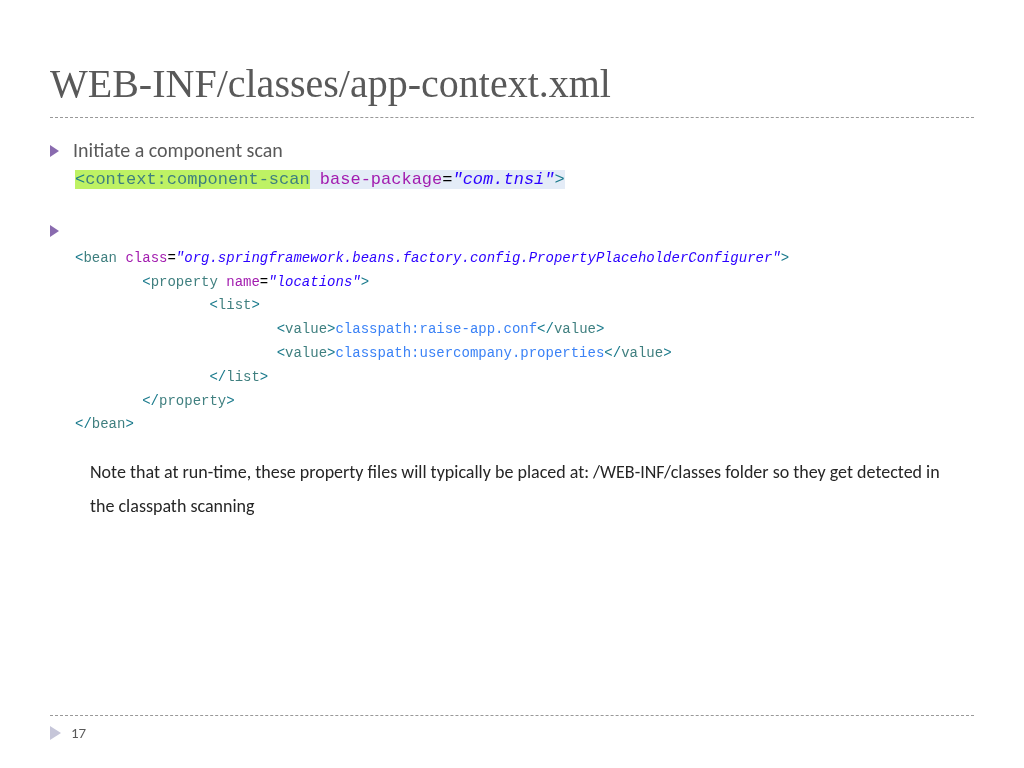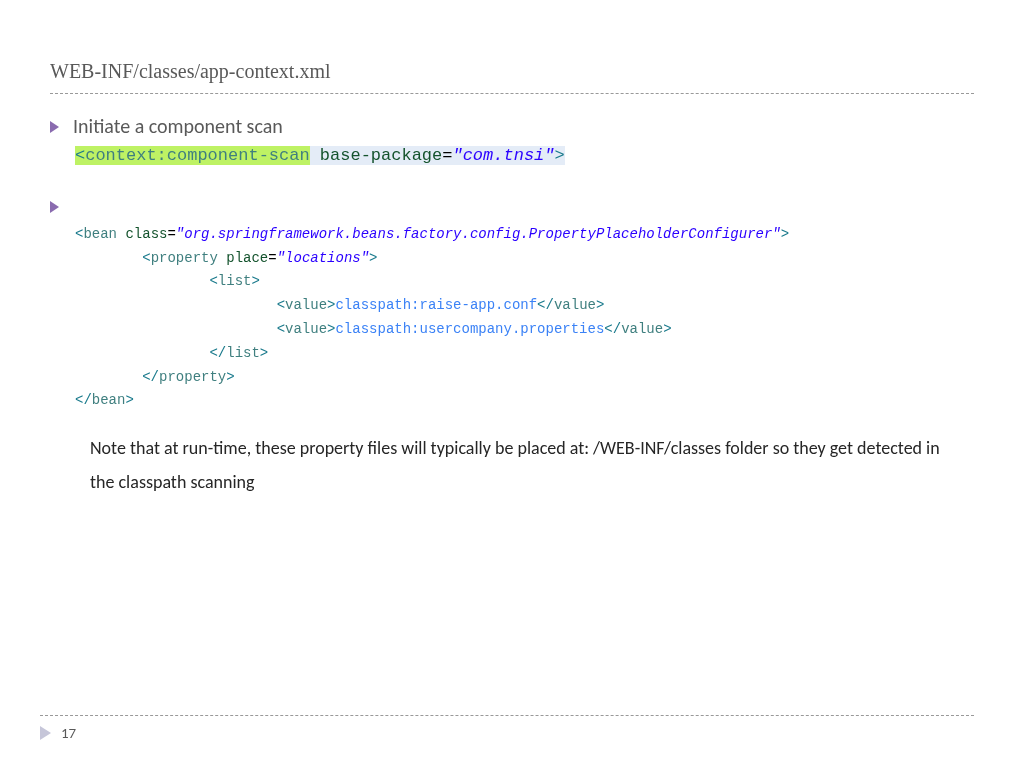--- a/index.html
+++ b/index.html
@@ -6,21 +6,21 @@
   body {
     width: 1024px;
     height: 768px;
     background: #ffffff;
     font-family: "Gill Sans", "Gill Sans MT", Calibri, sans-serif;
     color: #333;
     position: relative;
     padding: 60px 50px 30px 50px;
   }
   .slide-title {
-    font-size: 20px;
+    font-size: 40px;
     font-weight: 300;
     color: #595959;
     font-family: Georgia, "Times New Roman", serif;
     padding-bottom: 10px;
     border-bottom: 1px dashed #999;
     margin-bottom: 20px;
   }
   .bullet-row {
     display: flex;
     align-items: flex-start;
@@ -57,36 +57,36 @@
   .code-block-2 {
     margin-left: 25px;
     margin-top: 10px;
     font-family: Consolas, "Courier New", monospace;
     font-size: 14px;
     line-height: 1.7;
     white-space: pre;
   }
   .angle { color: #1a7a8c; }
   .tag   { color: #3f7f7f; }
-  .attr  { color: #14532d; }
+  .attr  { color: #a21caf; }
   .eq    { color: #000; }
   .val   { color: #2a00ff; font-style: italic; }
   .val-nobg { color: #2a00ff; font-style: italic; }
   .plain { color: #3b82f6; text-align: right; }
   .note {
     margin-left: 40px;
     margin-right: 30px;
     margin-top: 18px;
     font-size: 18px;
     color: #262626;
     line-height: 1.9;
   }
   .footer {
     position: absolute;
-    left: 40px;
+    left: 50px;
     right: 50px;
     bottom: 26px;
     border-top: 1px dashed #999;
     padding-top: 8px;
     display: flex;
     align-items: center;
   }
   .footer-arrow {
     width: 0; height: 0;
     border-top: 7px solid transparent;
@@ -114,21 +114,21 @@
   <span class="hl-tag-bg"><span class="angle">&lt;</span><span class="tag">context:component-scan</span></span><span class="hl-attr-bg"><span> </span><span class="attr">base-package</span><span class="eq">=</span><span class="val">"com.tnsi"</span><span class="angle">&gt;</span></span>
 </div>
 
 <div class="spacer"></div>
 
 <div class="bullet-row">
   <div class="bullet-arrow"></div>
 </div>
 
 <div class="code-block-2"><span class="angle">&lt;</span><span class="tag">bean</span><span> </span><span class="attr">class</span><span class="eq">=</span><span class="val-nobg">"org.springframework.beans.factory.config.PropertyPlaceholderConfigurer"</span><span class="angle">&gt;</span>
-<span>        </span><span class="angle">&lt;</span><span class="tag">property</span><span> </span><span class="attr">place</span><span class="eq">=</span><span class="val-nobg">"locations"</span><span class="angle">&gt;</span>
+<span>        </span><span class="angle">&lt;</span><span class="tag">property</span><span> </span><span class="attr">name</span><span class="eq">=</span><span class="val-nobg">"locations"</span><span class="angle">&gt;</span>
 <span>                </span><span class="angle">&lt;</span><span class="tag">list</span><span class="angle">&gt;</span>
 <span>                        </span><span class="angle">&lt;</span><span class="tag">value</span><span class="angle">&gt;</span><span class="plain">classpath:raise-app.conf</span><span class="angle">&lt;/</span><span class="tag">value</span><span class="angle">&gt;</span>
 <span>                        </span><span class="angle">&lt;</span><span class="tag">value</span><span class="angle">&gt;</span><span class="plain">classpath:usercompany.properties</span><span class="angle">&lt;/</span><span class="tag">value</span><span class="angle">&gt;</span>
 <span>                </span><span class="angle">&lt;/</span><span class="tag">list</span><span class="angle">&gt;</span>
 <span>        </span><span class="angle">&lt;/</span><span class="tag">property</span><span class="angle">&gt;</span>
 <span class="angle">&lt;/</span><span class="tag">bean</span><span class="angle">&gt;</span></div>
 
 <div class="note">Note that at run-time, these property files will typically be placed at: /WEB-INF/classes folder so they get detected in the classpath scanning</div>
 
 <div class="footer">

